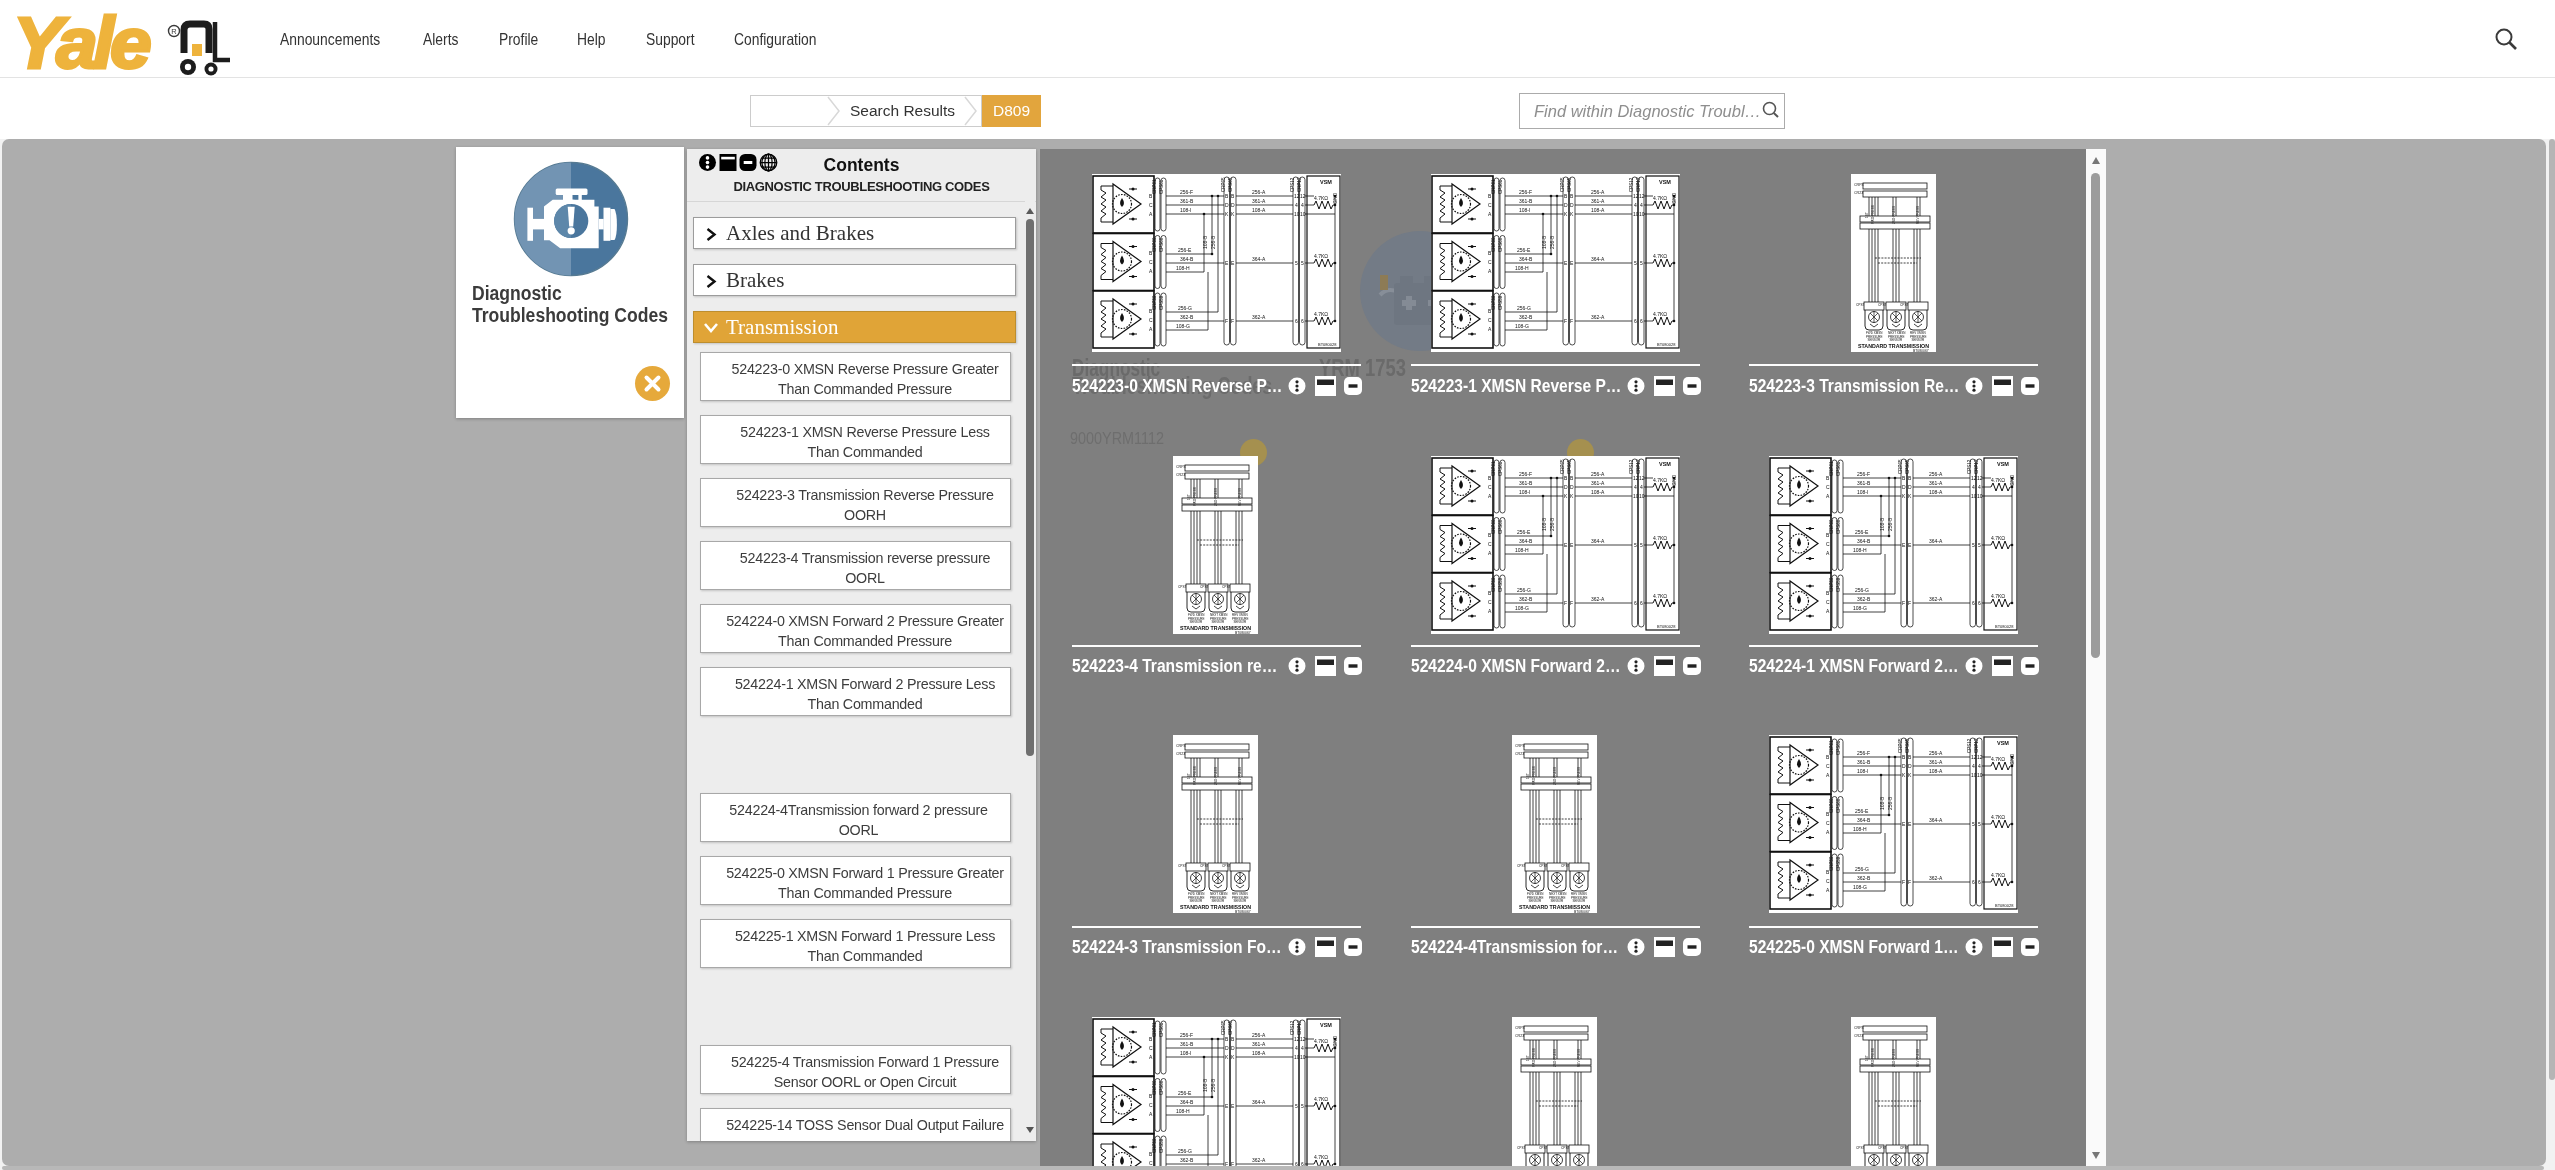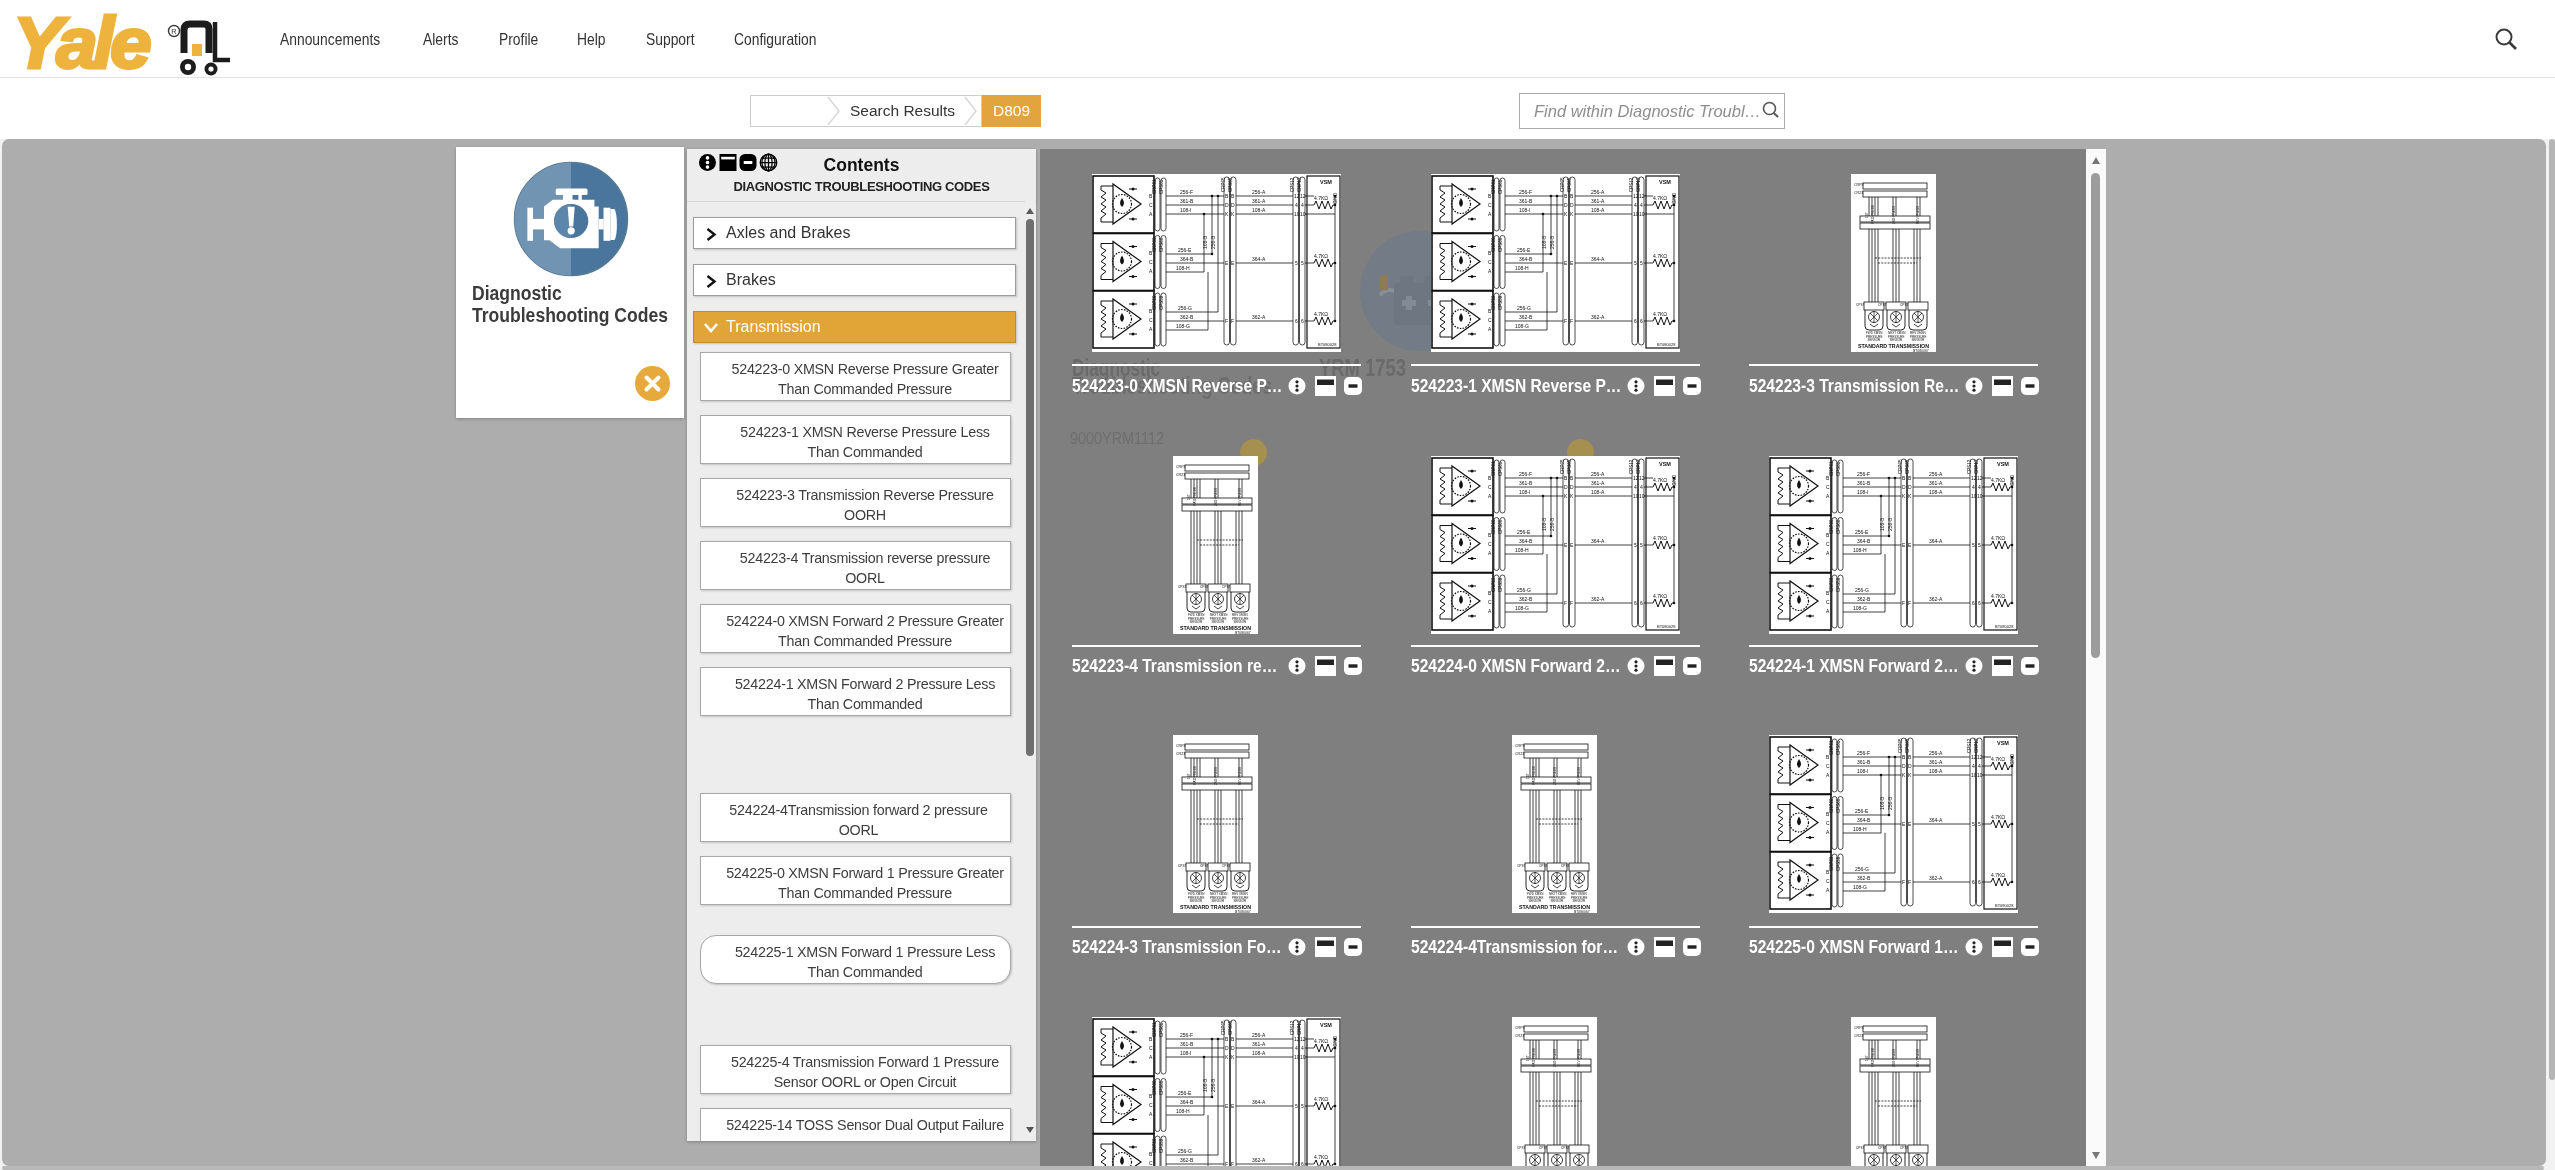--- a/index.html
+++ b/index.html
@@ -16,21 +16,21 @@
 
 #card { position:absolute; left:454px; top:8px; width:228px; height:271px; background:#fff;
   box-shadow:0 1px 3px rgba(0,0,0,.25); }
 
 #contents { position:absolute; left:685px; top:10px; width:349px; height:992px; background:#ededed;
   box-shadow:0 1px 3px rgba(0,0,0,.25); overflow:hidden; }
 
 #modal { position:absolute; left:1038px; top:10px; width:1066px; height:1017px; background:#7f7f7f; overflow:hidden; }
 .acc { position:absolute; left:6px; width:323px; height:32px; background:#fff;
   border:1px solid #9c9c9c; box-shadow:1px 1px 2px rgba(0,0,0,.18);
-  font-size:16px; color:#333; line-height:30px; }
+  font-size:21px; color:#333; line-height:30px;font-family:Liberation Serif, serif; }
 .sub { position:absolute; left:13px; width:311px; height:49px; background:#fff;
   border:1px solid #a8a8a8; box-shadow:1px 1px 2px rgba(0,0,0,.18);
   font-size:14.3px; letter-spacing:-0.25px; color:#3d3d3d; padding:6px 6px 0 25px; line-height:20px;text-align:center; }
 .tile-title { position:absolute; color:#fff; font-weight:bold; font-size:19px; white-space:nowrap;
   transform:scaleX(.82); transform-origin:left top; }
 .sep { position:absolute; width:289px; height:2px; background:#fdfdfd; }
 </style>
 </head>
 <body>
 <div id="header">
@@ -159,21 +159,21 @@
         </svg>
       <span style="margin-left:32px;">Transmission</span></div>
     <div class="sub" style="top:203px;">524223-0 XMSN Reverse Pressure Greater Than Commanded Pressure</div>
     <div class="sub" style="top:266px;">524223-1 XMSN Reverse Pressure Less Than Commanded</div>
     <div class="sub" style="top:329px;">524223-3 Transmission Reverse Pressure OORH</div>
     <div class="sub" style="top:392px;">524223-4 Transmission reverse pressure OORL</div>
     <div class="sub" style="top:455px;">524224-0 XMSN Forward 2 Pressure Greater Than Commanded Pressure</div>
     <div class="sub" style="top:518px;">524224-1 XMSN Forward 2 Pressure Less Than Commanded</div>
     <div class="sub" style="top:644px;padding-left:12px;">524224-4Transmission forward 2 pressure OORL</div>
     <div class="sub" style="top:707px;">524225-0 XMSN Forward 1 Pressure Greater Than Commanded Pressure</div>
-    <div class="sub" style="top:786px;border-radius:16px;">524225-1 XMSN Forward 1 Pressure Less Than Commanded</div>
+    <div class="sub" style="top:770px;">524225-1 XMSN Forward 1 Pressure Less Than Commanded</div>
     <div class="sub" style="top:896px;">524225-4 Transmission Forward 1 Pressure Sensor OORL or Open Circuit</div>
     <div class="sub" style="top:959px;">524225-14 TOSS Sensor Dual Output Failure</div>
 
     <div class="abs" style="left:338px;top:52px;width:10px;height:940px;background:#ededed;"></div>
     <svg class="abs" style="left:338px;top:58px;" width="10" height="8" viewBox="0 0 10 8">
         <path d="M1 7 L5 1 L9 7 Z" fill="#5a5a5a"></path>
       </svg>
     <div class="abs" style="left:339px;top:70px;width:8px;height:537px;background:#6f6f6f;border-radius:5px;"></div>
     <svg class="abs" style="left:338px;top:977px;" width="10" height="8" viewBox="0 0 10 8">
         <path d="M1 1 L5 7 L9 1 Z" fill="#555"></path>

